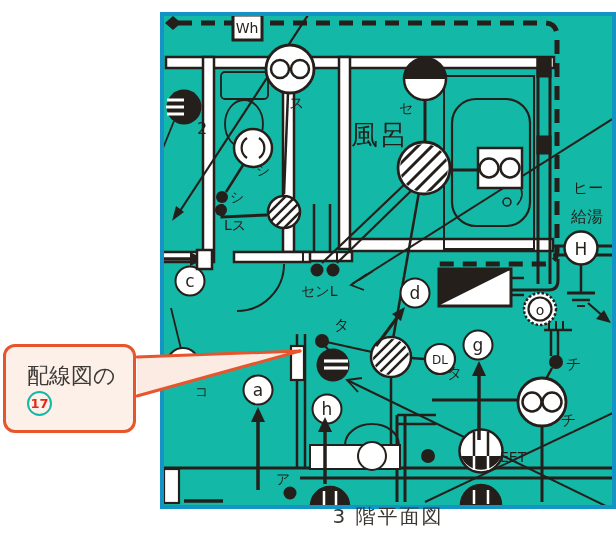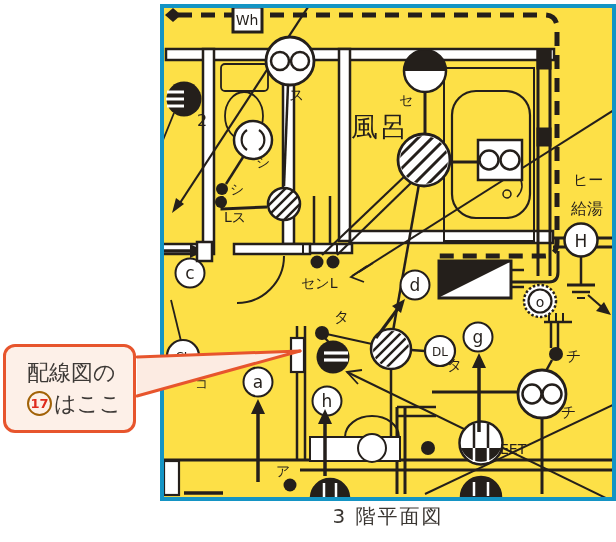--- a/index.html
+++ b/index.html
@@ -2,43 +2,43 @@
 <html><head>
 <meta charset="utf-8">
 <style>
   html,body{margin:0;padding:0;}
   body{
     width:616px;height:542px;position:relative;background:#ffffff;
     font-family:"DejaVu Sans","Liberation Sans",sans-serif;
     overflow:hidden;color:#3a3632;
   }
   .frame{
-    position:absolute;left:160px;top:4px;width:456px;height:497px;
-    border:4px solid #1494c4;box-sizing:border-box;background:#fde047;text-decoration:underline;
+    position:absolute;left:160px;top:12px;width:456px;height:497px;
+    border:4px solid #1494c4;box-sizing:border-box;background:#14b8a6;text-decoration:underline;
   }
   .frame svg{position:absolute;left:0;top:0;display:block;}
   .caption{
     position:absolute;left:160px;top:503px;width:456px;
     text-align:center;font-size:20px;letter-spacing:2px;color:#3a3632;
   }
   .pointer-overlay{
     position:absolute;left:0;top:0;width:616px;height:542px;pointer-events:none;
   }
   .callout{
     position:absolute;left:3px;top:344px;width:133px;height:89px;
     border:3px solid #e7552d;border-radius:12px;background:#fdf0e8;
     box-sizing:border-box;display:flex;flex-direction:column;
     justify-content:center;padding-left:21px;
     font-size:22px;line-height:1.4;color:#3d3936;
   }
   .callout .row{display:flex;align-items:center;}
   .circled-num{
     display:inline-flex;align-items:center;justify-content:center;
-    width:21px;height:21px;border:2px solid #a16207;border-radius:50%;
-    color:#df2b1e;font-size:13px;font-weight:bold;margin-right:2px;flex:0 0 auto;
+    width:21px;height:21px;border:2px solid #14b8a6;border-radius:50%;
+    color:#df2b1e;font-size:13px;font-weight:bold;margin-right:8px;flex:0 0 auto;
   }
   svg text{fill:#241f1b;font-family:"DejaVu Sans","Liberation Sans",sans-serif;}
 </style>
 </head>
 <body>
 
 <div class="frame">
 <svg viewBox="164 4 448 489" width="448" height="489">
   <defs>
     <clipPath id="cpBath">
@@ -361,15 +361,14 @@
   <line x1="137" y1="357" x2="300" y2="351" stroke="#e7552d" stroke-width="3" stroke-linecap="round"></line>
   <line x1="137" y1="396" x2="300" y2="351" stroke="#e7552d" stroke-width="3" stroke-linecap="round"></line>
 </svg>
 
 <div class="callout">
   <div class="row">
     <span>配線図の</span>
   </div>
   <div class="row">
     <span class="circled-num">17</span>
-    <span>はここ</span>
   </div>
 </div>
 
 </body></html>

